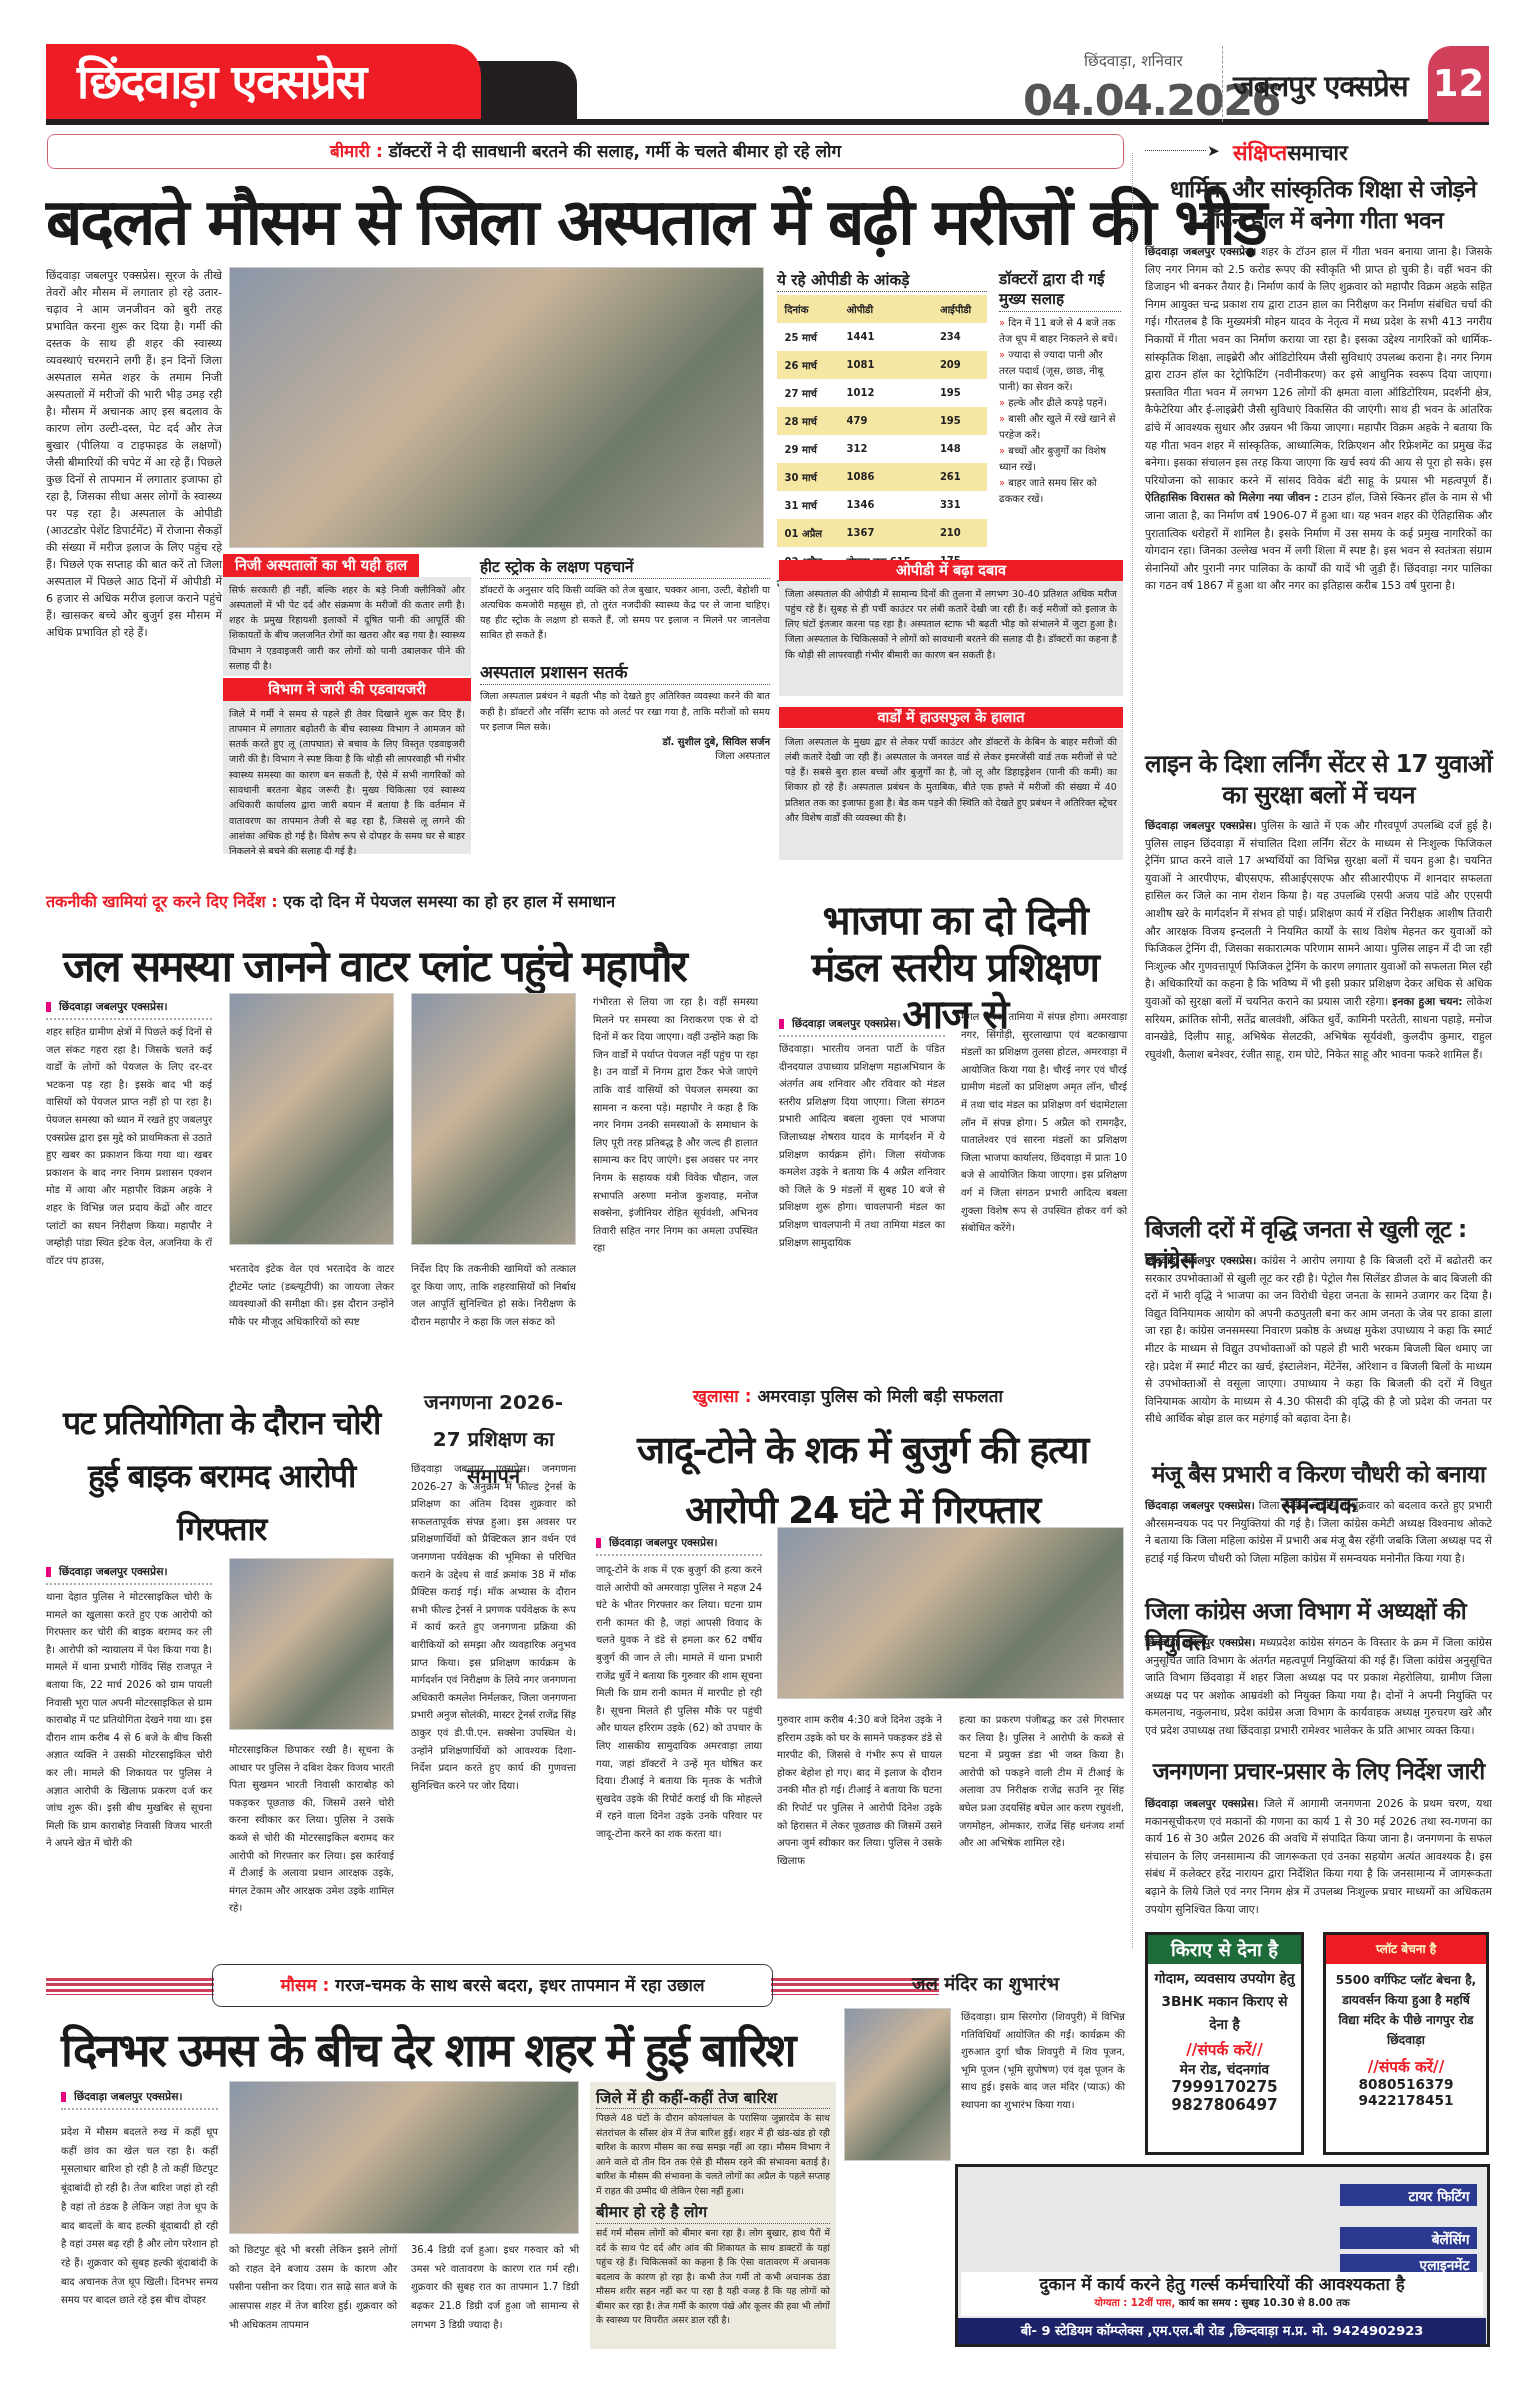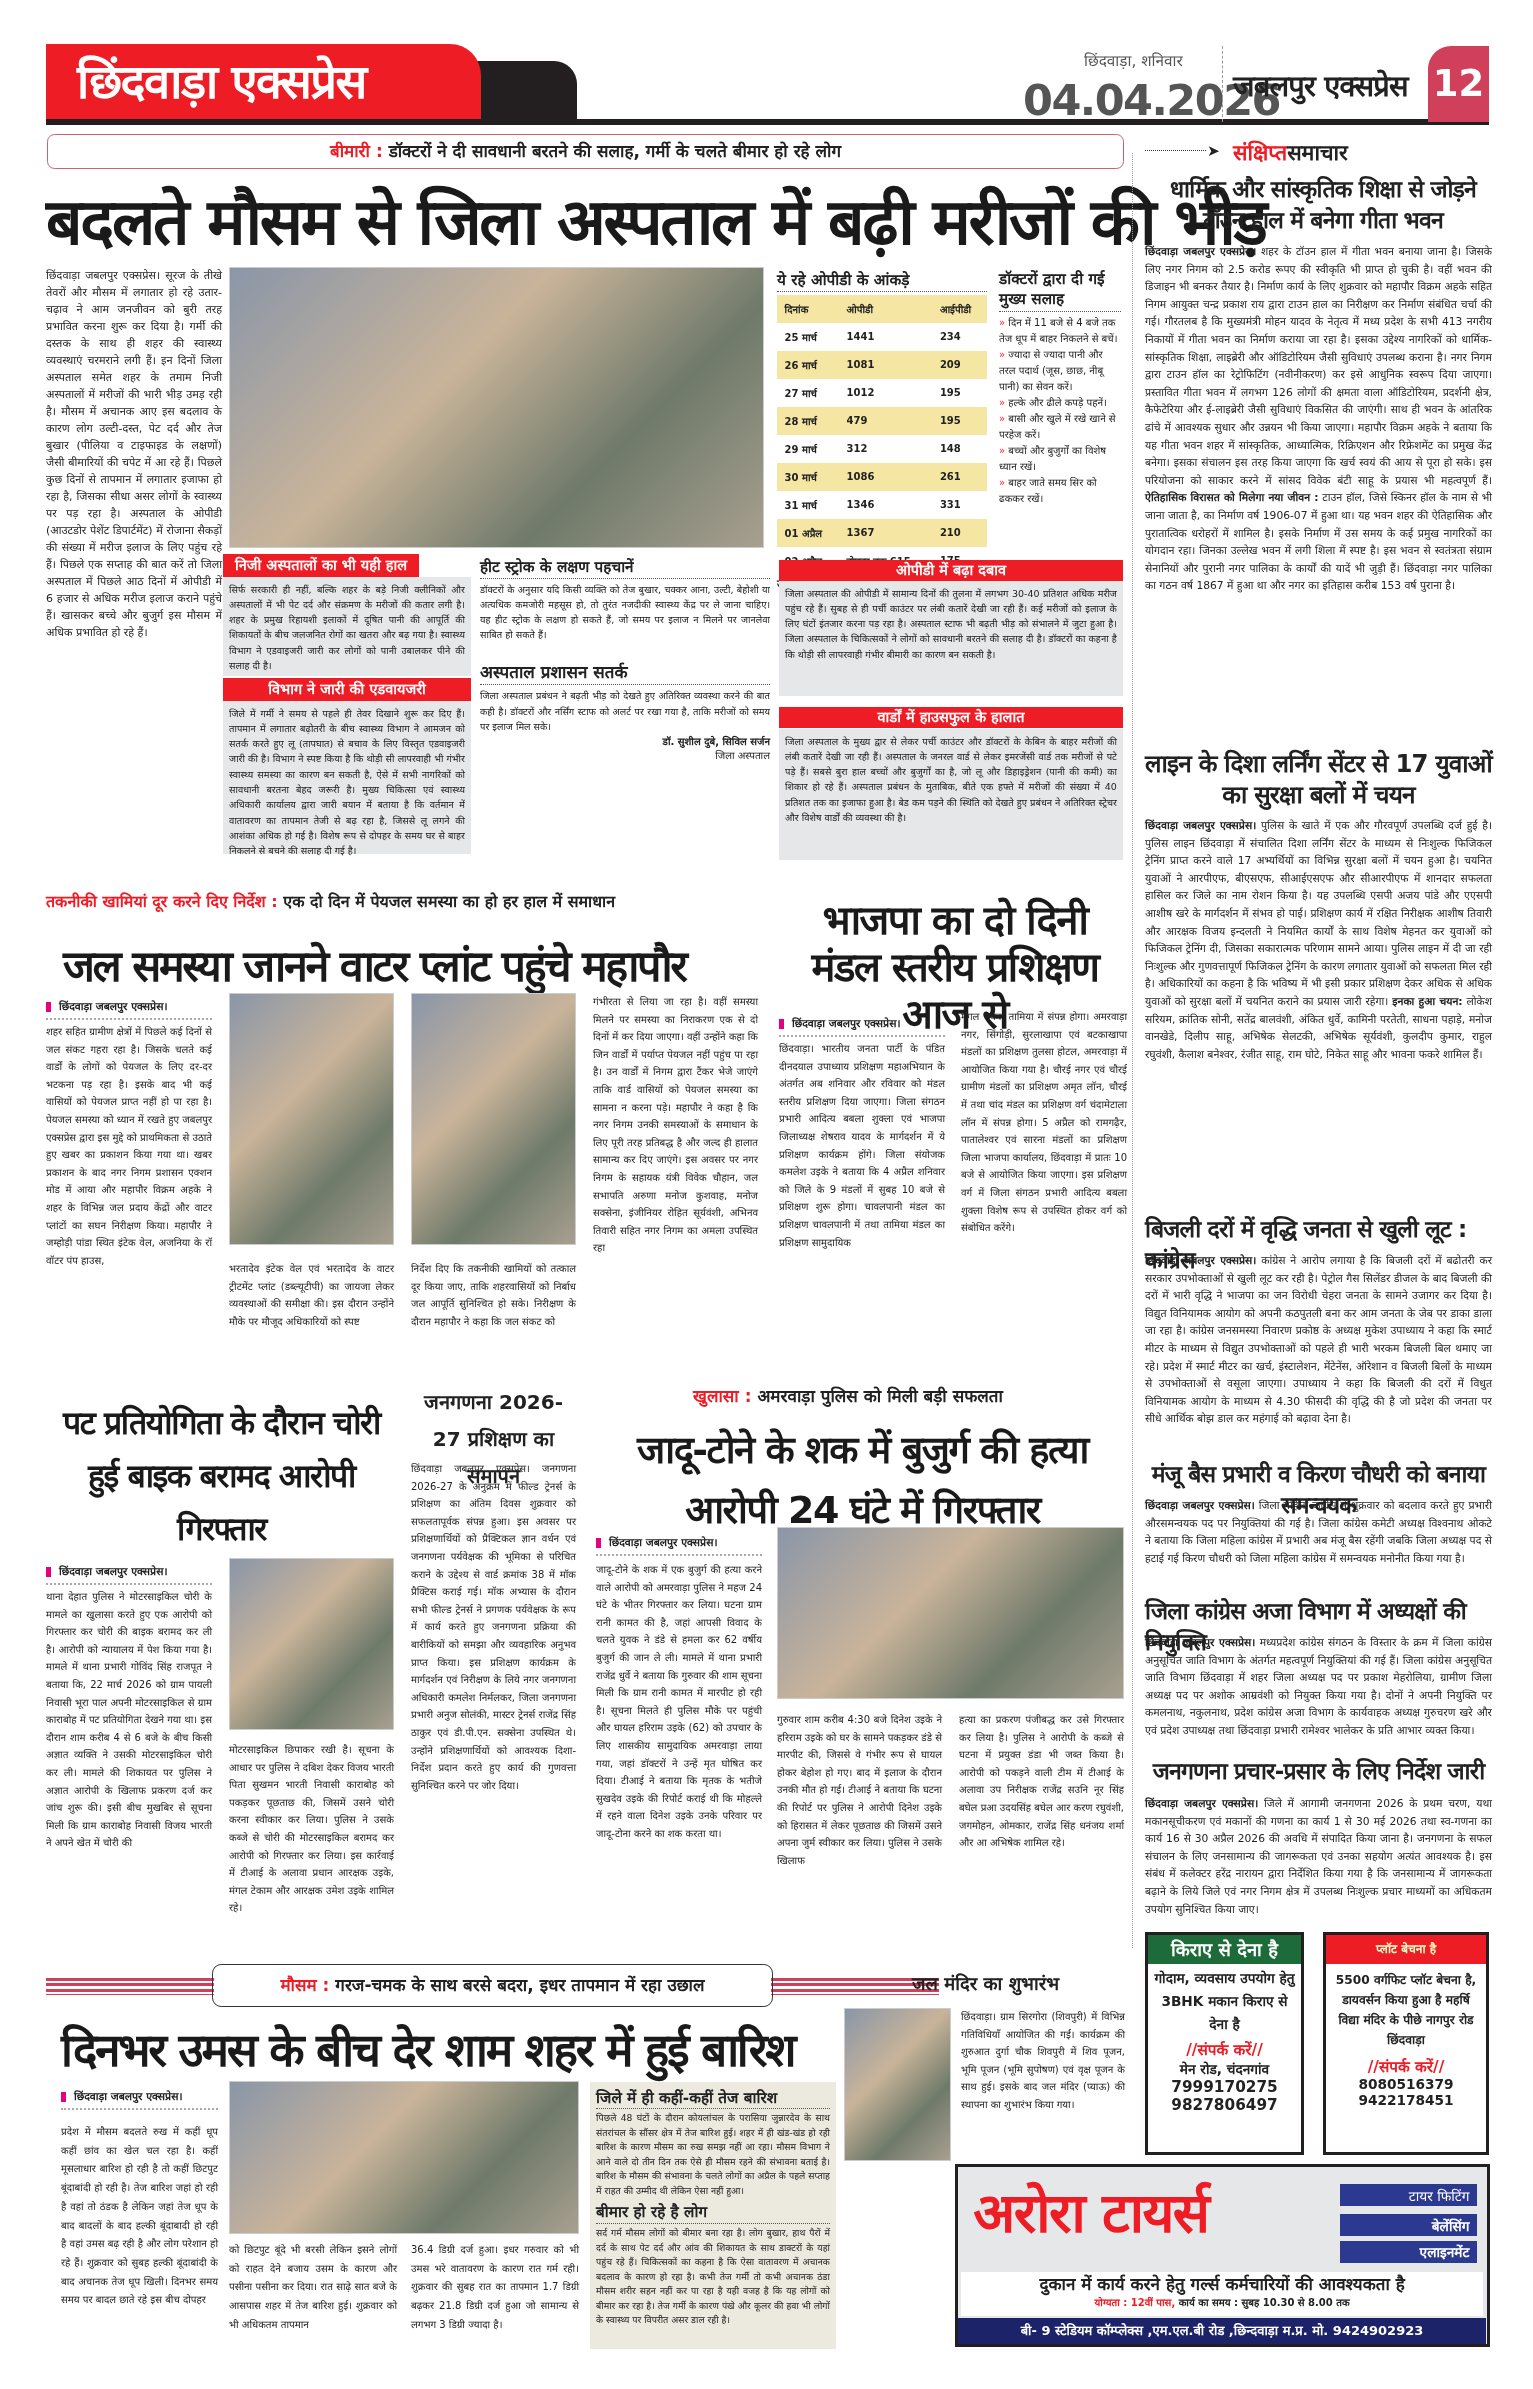--- a/index.html
+++ b/index.html
@@ -268,23 +268,22 @@
 
 <div class="abs ad-box" style="left:1323px;top:1932px;width:166px;height:223px;text-align:center;font-weight:bold">
   <div style="background:#ee1c25;color:#fef9c3;font-size:12px;line-height:29px">प्लॉट बेचना है</div>
   <div style="font-size:12.2px;line-height:20px;padding:6px">5500 वर्गफिट प्लॉट बेचना है, डायवर्सन किया हुआ है महर्षि विद्या मंदिर के पीछे नागपुर रोड छिंदवाड़ा</div>
   <div class="red" style="font-size:15.3px">//संपर्क करें//</div>
   <div style="font-size:13.7px">8080516379</div>
   <div style="font-size:13.7px">9422178451</div>
 </div>
 
 <div class="abs ad-box" style="left:955px;top:2164px;width:535px;height:183px;background:#e6e7e8">
-  <div class="abs red" style="left:15.3px;top:6.1px;font-size:55px;font-weight:bold;letter-spacing:-1.5px">अरोरा टायर्स</div>
   <div class="abs" style="left:382px;top:17px;width:137px">
-    <div style="background:#2b3990;color:#fff;font-weight:normal;font-size:13.7px;text-align:right;padding:1.5px 7.6px;margin-bottom:8px">टायर फिटिंग</div>
+    <div style="background:#2b3990;color:#fff;font-weight:bold;font-size:13.7px;text-align:right;padding:1.5px 7.6px;margin-bottom:21px">टायर फिटिंग</div>
     <div style="background:#2b3990;color:#fff;font-weight:bold;font-size:13.7px;text-align:right;padding:1.5px 7.6px;margin-bottom:4.6px">बेलेंसिंग</div>
     <div style="background:#2b3990;color:#fff;font-weight:bold;font-size:13.7px;text-align:right;padding:1.5px 7.6px">एलाइनमेंट</div>
   </div>
   <div class="abs" style="left:3.1px;top:105px;width:522px;height:44px;background:#fff;text-align:center">
     <div style="font-size:17px;font-weight:bold">दुकान में कार्य करने हेतु गर्ल्स कर्मचारियों की आवश्यकता है</div>
     <div style="font-size:10px;font-weight:bold"><span class="red">योग्यता : 12वीं पास,</span> <span>कार्य का समय : सुबह 10.30 से 8.00 तक</span></div>
   </div>
   <div class="abs" style="left:0;top:151px;width:528px;height:26px;background:#1c2368;color:#fff;text-align:center;font-size:13px;font-weight:bold;line-height:26px">बी- 9 स्टेडियम कॉम्प्लेक्स ,एम.एल.बी रोड ,छिन्दवाड़ा म.प्र. मो. 9424902923</div>
 </div>
 

